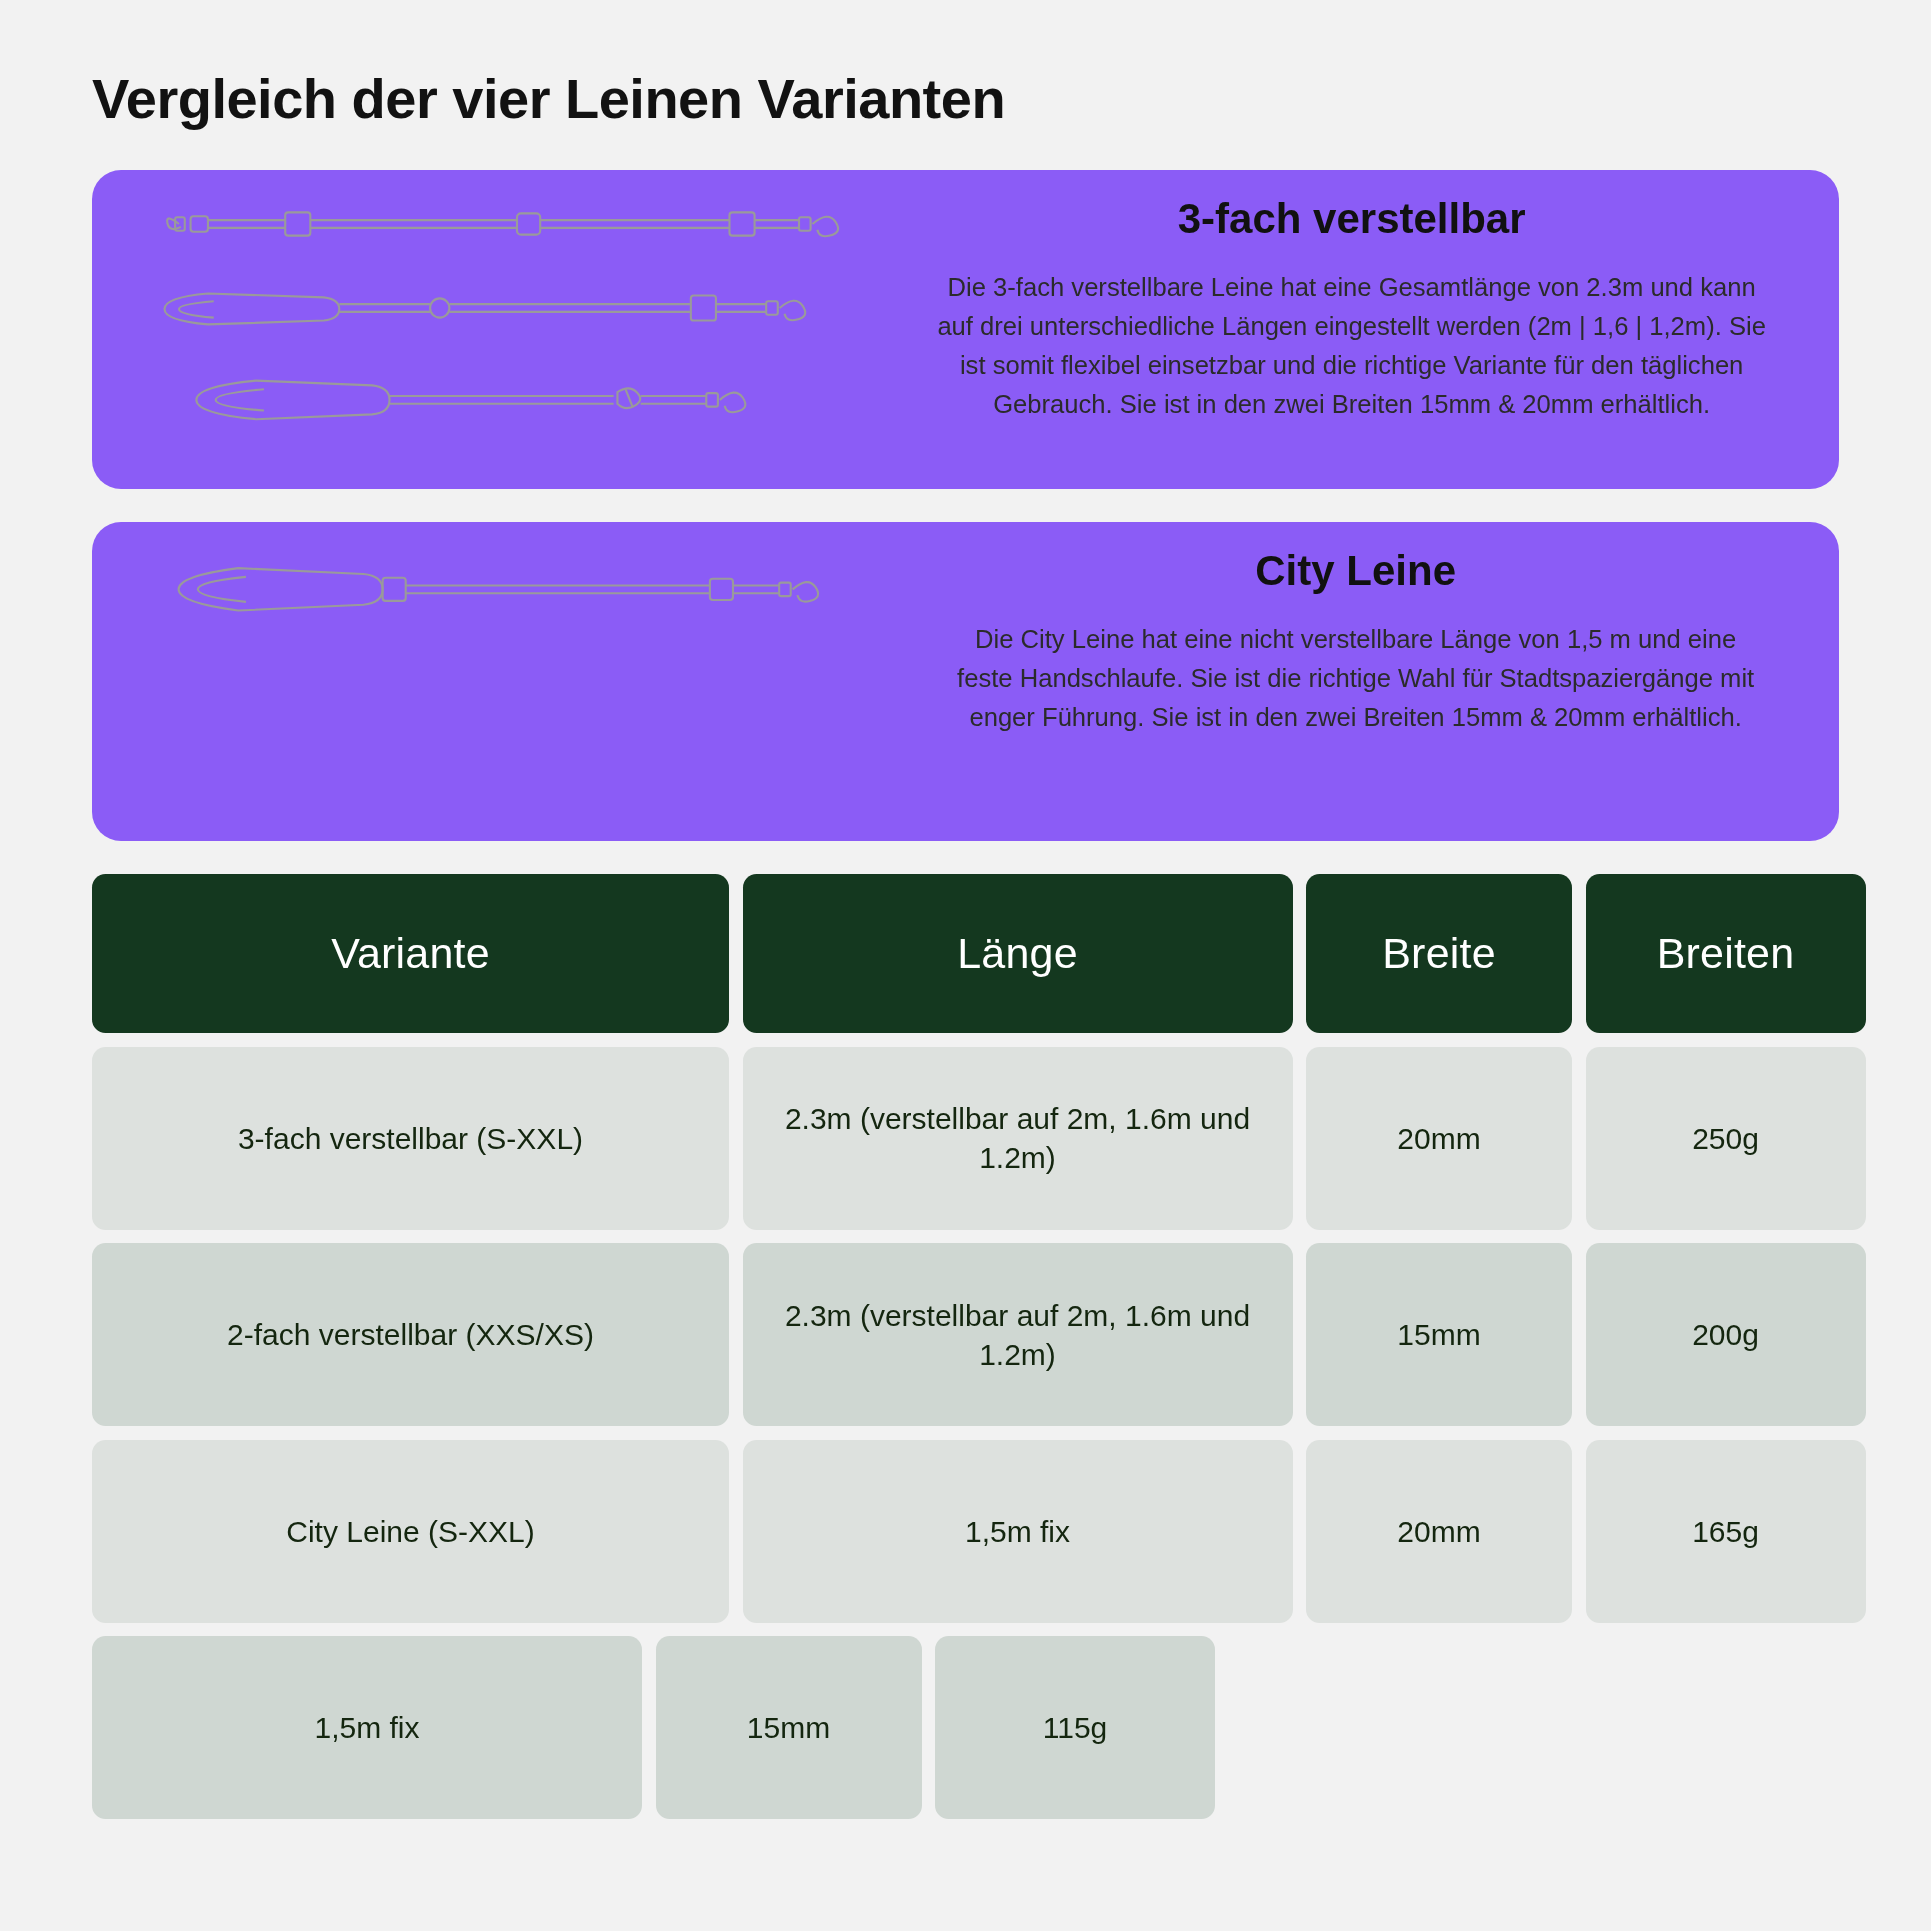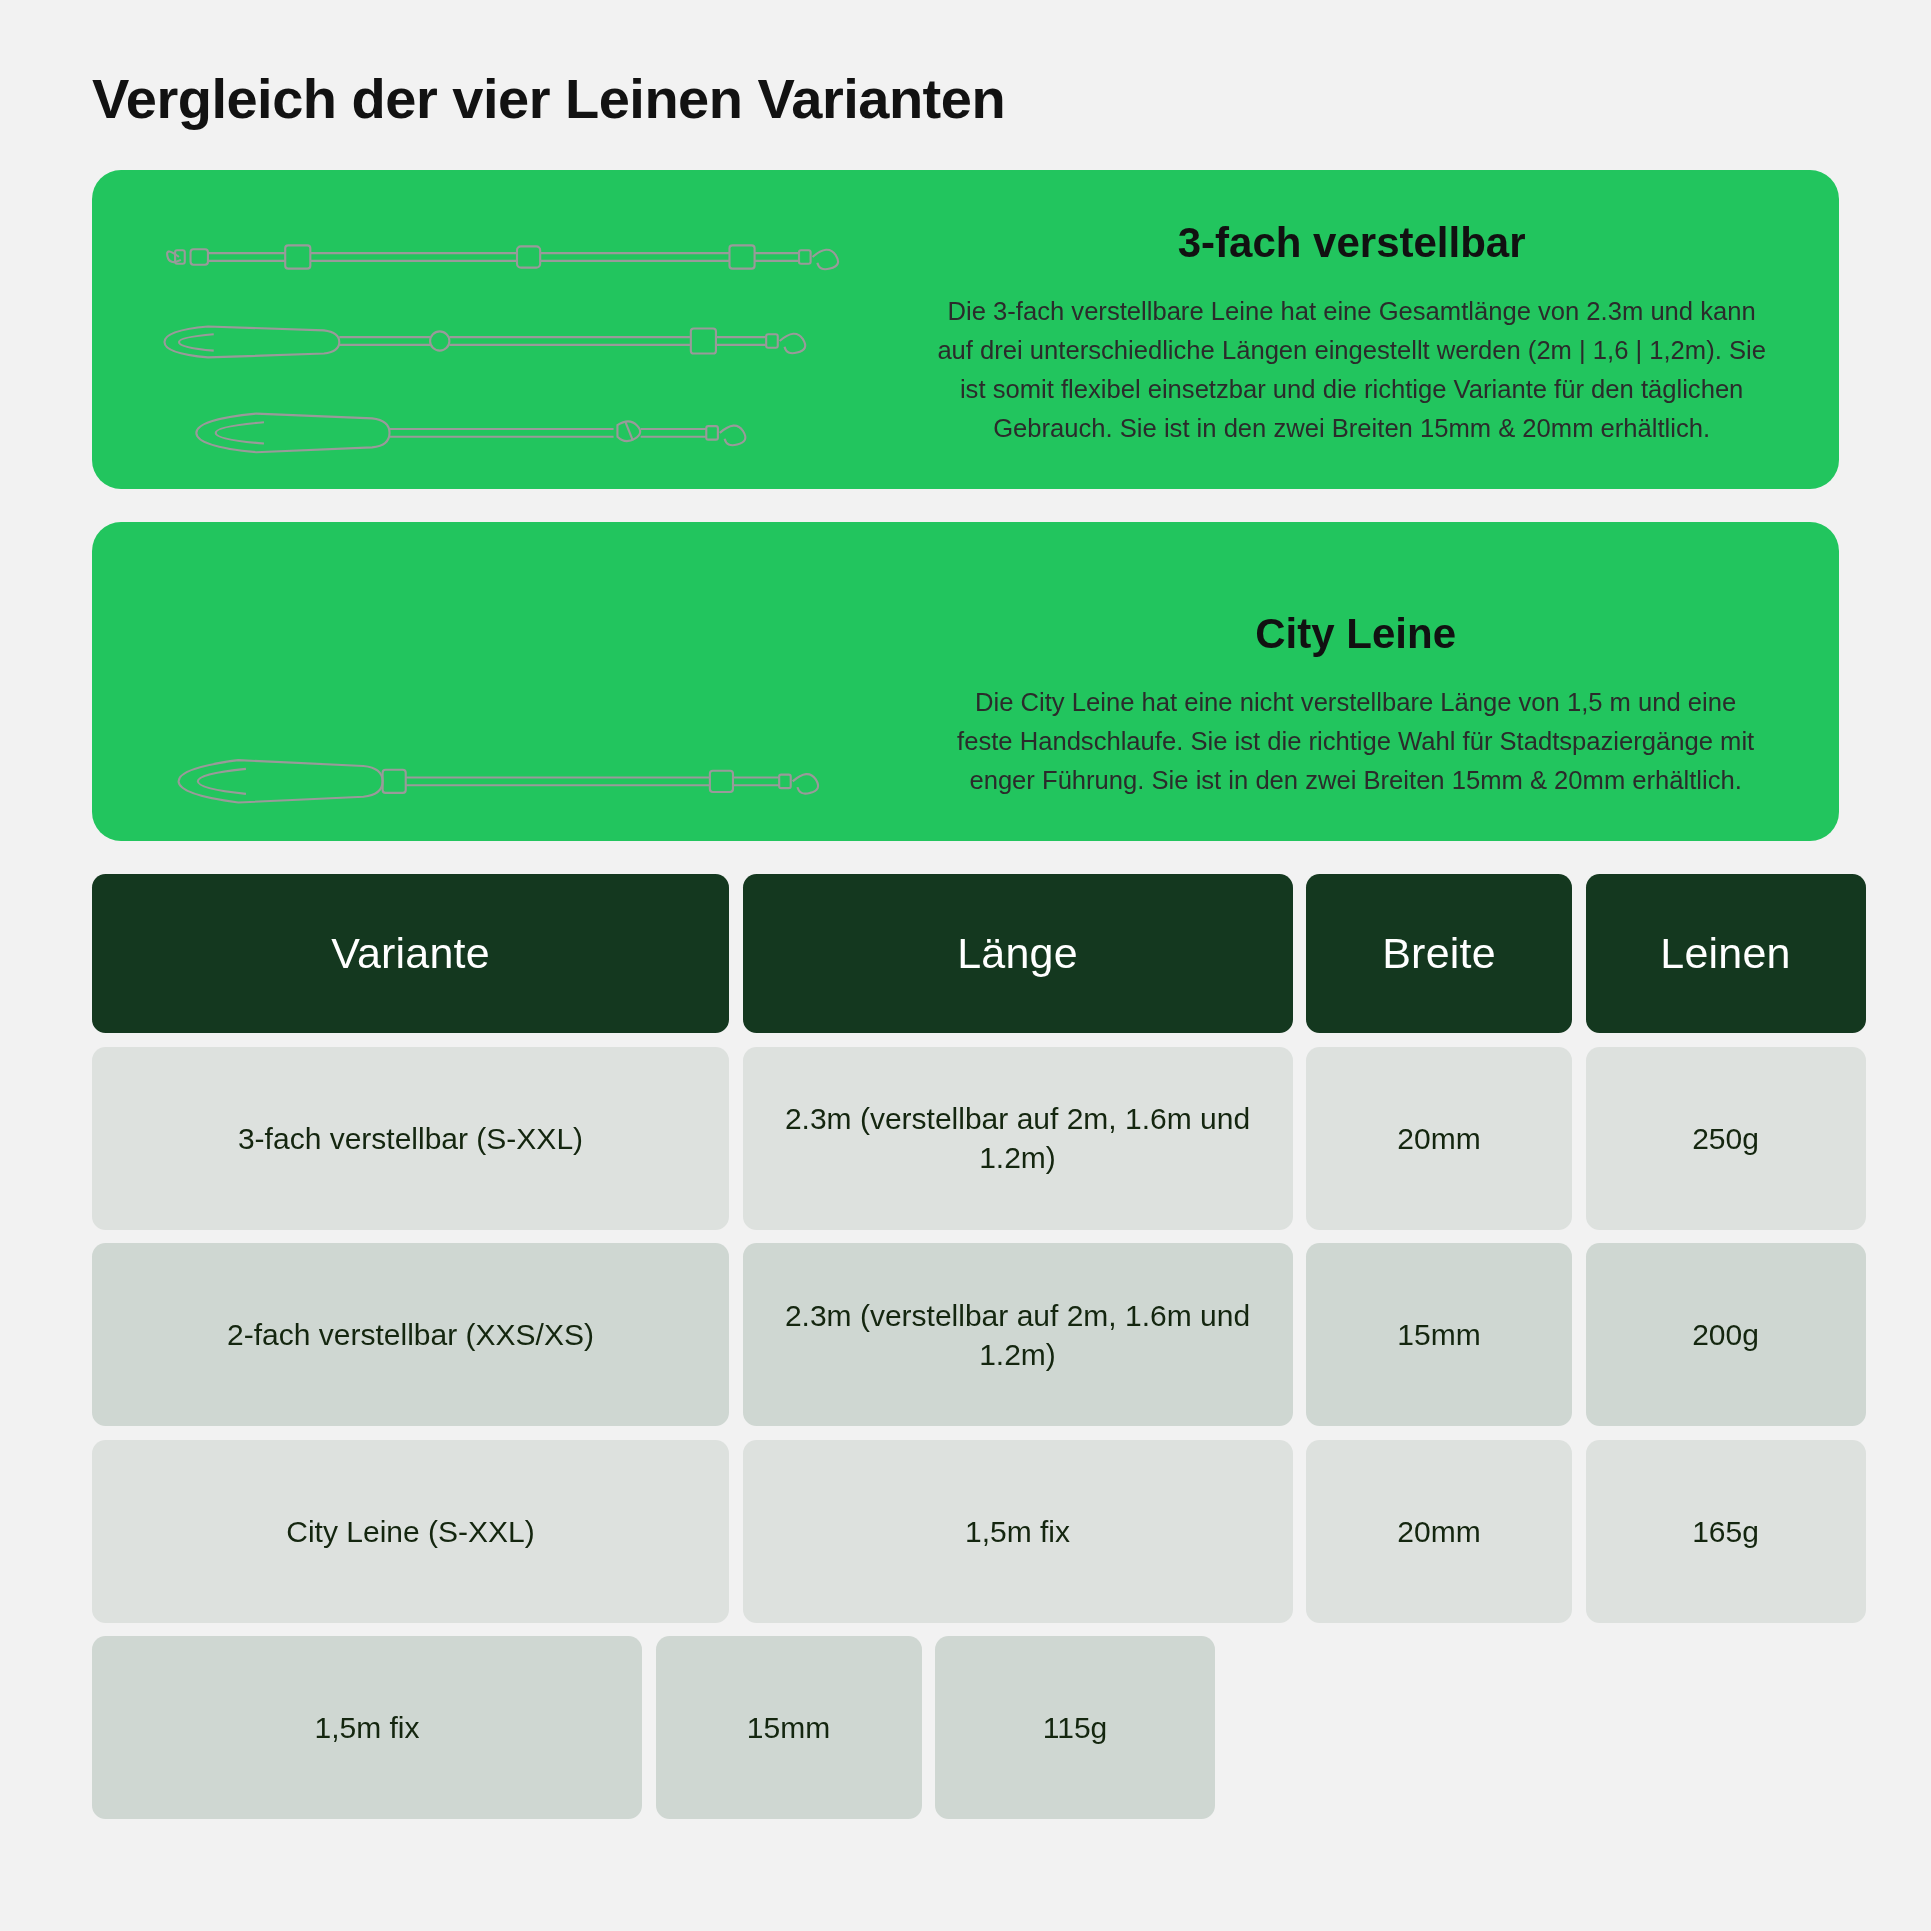--- a/index.html
+++ b/index.html
@@ -25,24 +25,24 @@
   .page-title {
     text-align: left;
     font-size: 56px;
     font-weight: bold;
     letter-spacing: -0.5px;
     margin: 66px 0 39px 0;
     color: #121212;
   }
   
   .card {
-    background: #22c55e;
+    background: #8b5cf6;
     border-radius: 29px;
     display: flex;
-    align-items: flex-end;
+    align-items: flex-start;
     box-sizing: border-box;
     padding: 25px 39px;
     margin-bottom: 33px;
   }
   .card-media {
     flex: 0 0 753px;
     display: flex;
     flex-direction: column;
     justify-content: center;
     align-items: flex-start;
@@ -204,21 +204,21 @@
       <p class="card-body">Die City Leine hat eine nicht verstellbare Länge von 1,5 m und eine feste Handschlaufe. Sie ist die richtige Wahl für Stadtspaziergänge mit enger Führung. Sie ist in den zwei Breiten 15mm &amp; 20mm erhältlich.</p>
     </div>
   </div>
 
   <div class="table">
 
     <div class="t-row t-head">
       <div class="t-cell c-variante">Variante</div>
       <div class="t-cell c-laenge">Länge</div>
       <div class="t-cell c-breite">Breite</div>
-      <div class="t-cell c-gewicht">Leinen</div>
+      <div class="t-cell c-gewicht">Breiten</div>
     </div>
 
     <div class="t-row t-body">
       <div class="t-cell c-variante alt">3-fach verstellbar  (S-XXL)</div>
       <div class="t-cell c-laenge alt">2.3m (verstellbar auf 2m, 1.6m und 1.2m)</div>
       <div class="t-cell c-breite alt">20mm</div>
       <div class="t-cell c-gewicht alt">250g</div>
     </div>
 
     <div class="t-row t-body">

